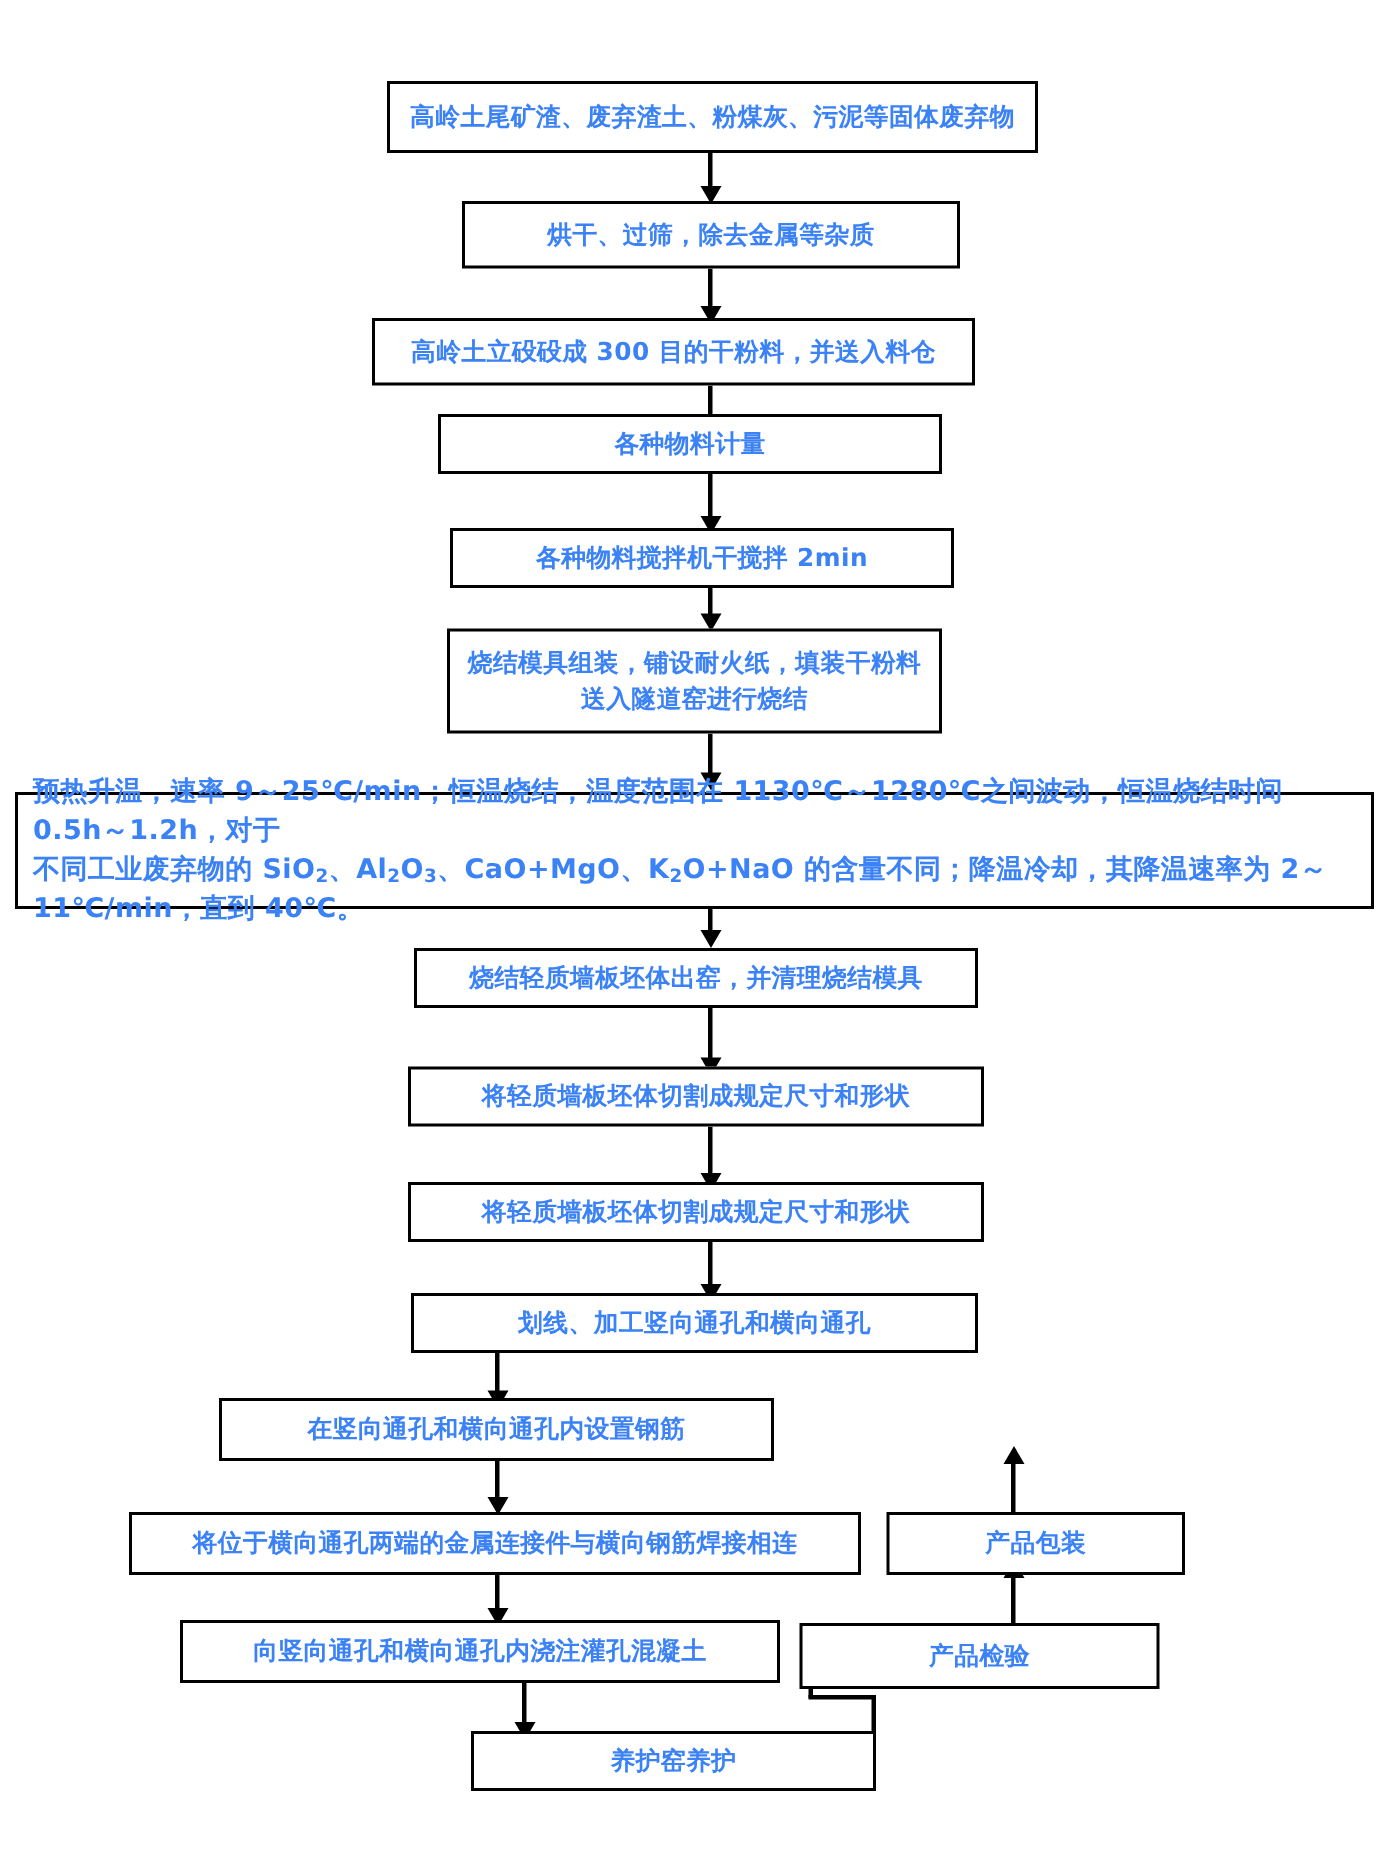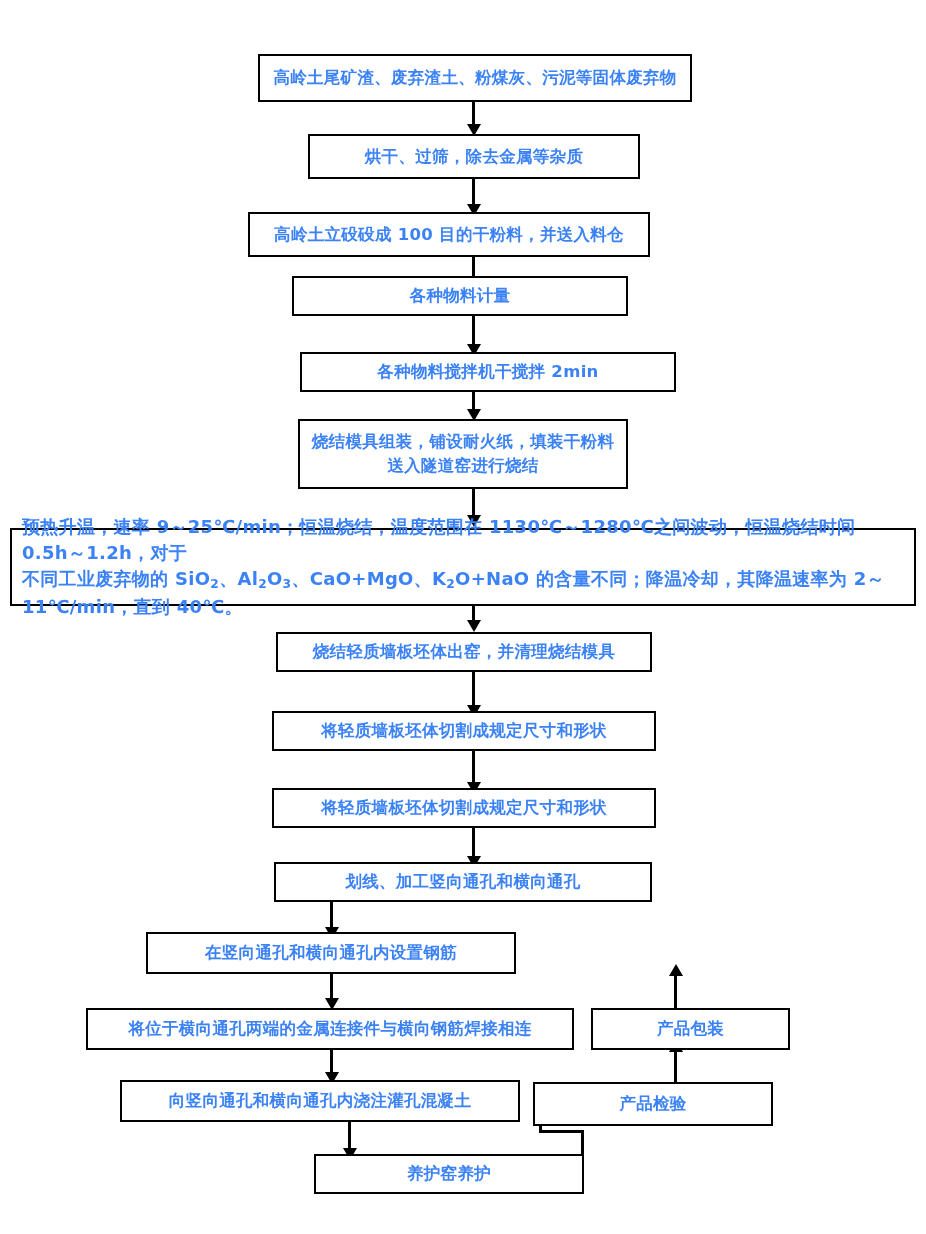--- a/index.html
+++ b/index.html
@@ -90,32 +90,32 @@
   <div class="vline" style="left:472px; top:102px; height:22px;"></div>
   <div class="arrow-down" style="left:466.5px; top:124px;"></div>
 
   <div class="node fs16" style="left:308px; top:134px; width:332px; height:45px;">
     <span class="inner">烘干、过筛，除去金属等杂质</span>
   </div>
   <div class="vline" style="left:472px; top:179px; height:25px;"></div>
   <div class="arrow-down" style="left:466.5px; top:204px;"></div>
 
   <div class="node fs16" style="left:248px; top:212px; width:402px; height:45px;">
-    <span class="inner">高岭土立砓砓成 100 目的干粉料，并送入料仓</span>
+    <span class="inner">高岭土立砓砓成 300 目的干粉料，并送入料仓</span>
   </div>
   <div class="vline" style="left:472px; top:257px; height:25px;"></div>
   <div class="arrow-down" style="left:466.5px; top:282px;"></div>
 
   <div class="node fs16" style="left:292px; top:276px; width:336px; height:40px;">
     <span class="inner">各种物料计量</span>
   </div>
   <div class="vline" style="left:472px; top:316px; height:28px;"></div>
   <div class="arrow-down" style="left:466.5px; top:344px;"></div>
 
-  <div class="node fs16" style="left:300px; top:352px; width:376px; height:40px;">
+  <div class="node fs16" style="left:300px; top:352px; width:336px; height:40px;">
     <span class="inner">各种物料搅拌机干搅拌 2min</span>
   </div>
   <div class="vline" style="left:472px; top:392px; height:25px;"></div>
   <div class="arrow-down" style="left:466.5px; top:409px;"></div>
 
   <div class="node fs16" style="left:298px; top:419px; width:330px; height:70px;">
     <span class="inner">
       <span>烧结模具组装，铺设耐火纸，填装干粉料</span><br>
       <span>送入隧道窑进行烧结</span>
     </span>

